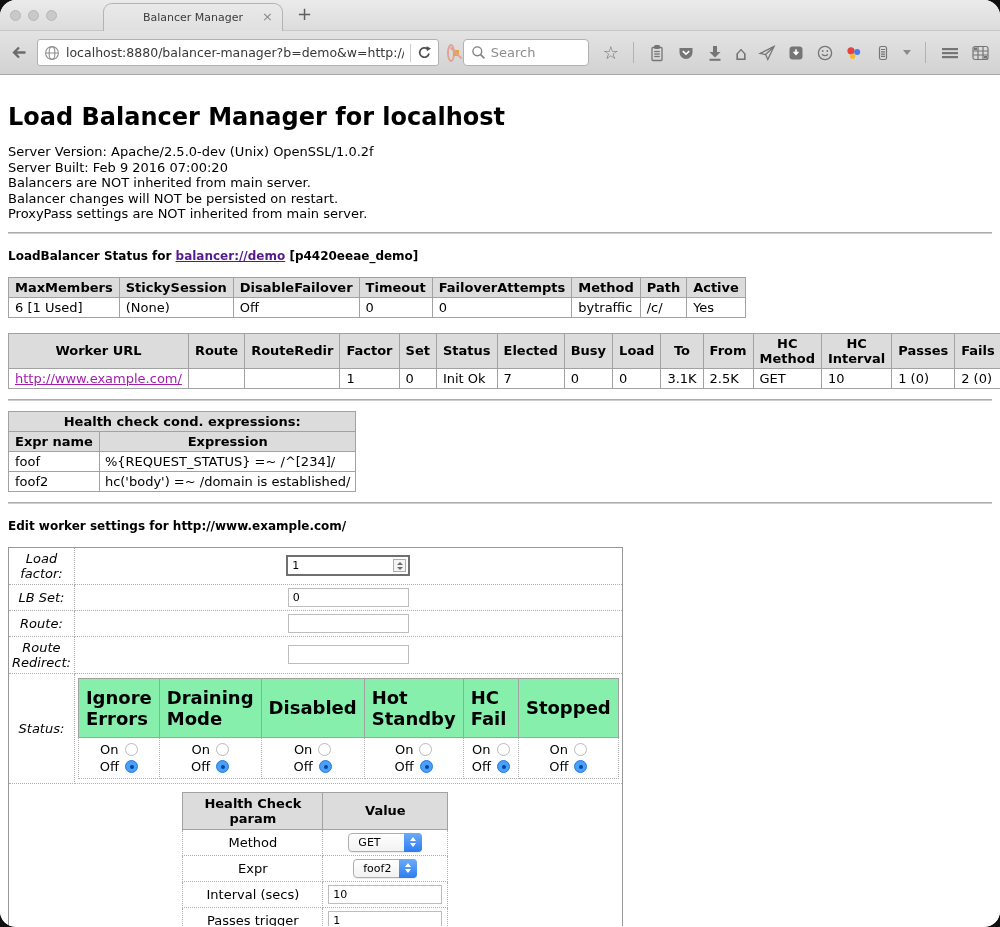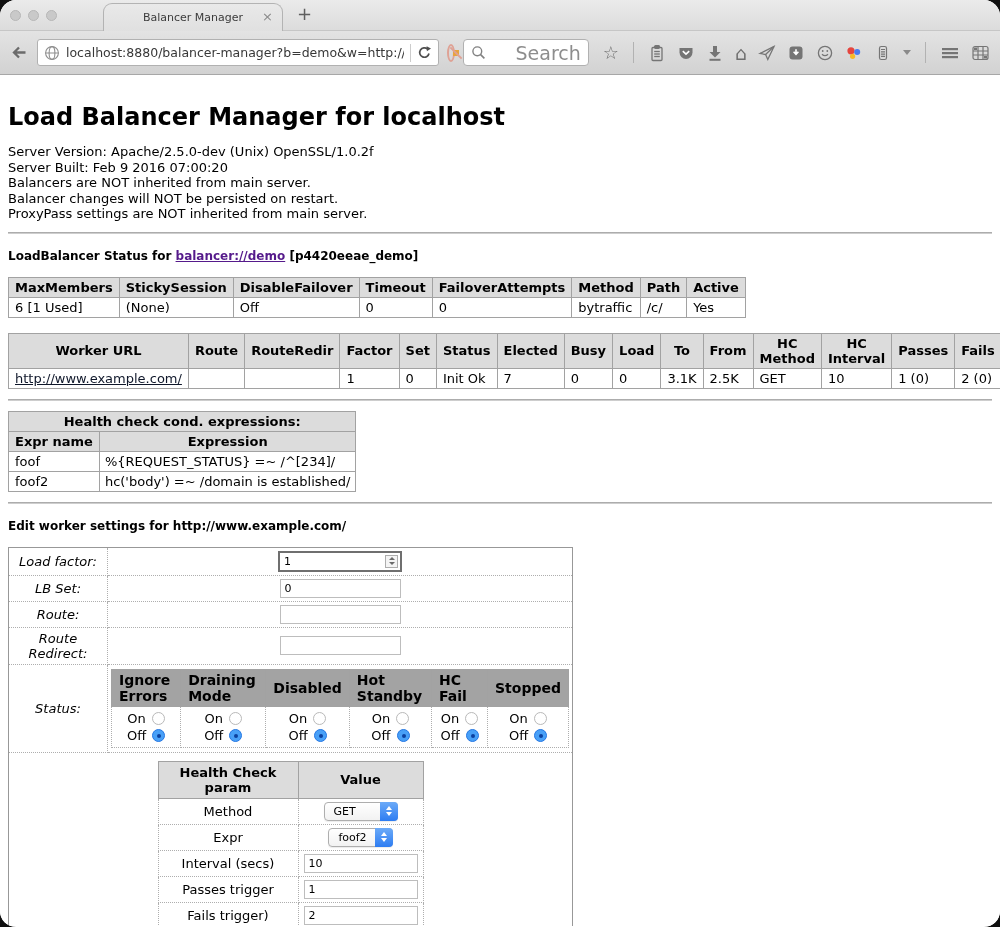--- a/index.html
+++ b/index.html
@@ -28,38 +28,38 @@
   .urlbar { width:402px; height:27px; background:#fff; border:1px solid #b1b1b1; border-radius:3px;
             display:flex; align-items:center; padding:0 6px; gap:6px; }
   .url-text { flex:1; font-size:12.5px; color:#383838; white-space:nowrap; overflow:hidden; }
   .vdiv { width:1px; height:18px; background:#ccc; }
   .blocked { width:18px; height:18px; border:2px solid #dfa295; border-radius:50%; position:relative; }
   .blocked::before { content:""; position:absolute; left:4px; top:4px; width:6px; height:6px; background:#e8a33d; }
   .blocked::after { content:""; position:absolute; left:-1px; top:6px; width:16px; height:2px;
                     background:#dfa295; transform:rotate(45deg); }
   .searchbar { width:136px; height:27px; background:#fff; border:1px solid #b1b1b1; border-radius:4px;
                display:flex; align-items:center; padding:0 7px; gap:5px; }
-  .searchbar input { border:none; outline:none; width:90px; font-size:19px; color:#701a75;
-                     font-family:"DejaVu Sans",sans-serif; background:transparent;text-align:right; }
+  .searchbar input { border:none; outline:none; width:90px; font-size:13px; color:#701a75;
+                     font-family:"DejaVu Sans",sans-serif; background:transparent; }
   .searchbar input::placeholder { color:#8d8d8d; }
   .tools { display:flex; align-items:center; gap:11px; margin-left:6px; }
   .glyph { font-size:18px; color:#6f6f6f; line-height:18px; }
   .caret-dn { width:0; height:0; border-left:4px solid transparent; border-right:4px solid transparent;
               border-top:5px solid #8a8a8a; }
   .sepv { width:1px; height:21px; background:#b2b2b2; margin:0 3px; }
 
   
   .pagewrap { height:851px; background:#fff; overflow:hidden; }
   .page { padding:0 8px; font-size:13px; color:#000; }
   h1.pt { font-size:24px; font-weight:bold; margin:28px 0 13px; }
   .info div { line-height:15.5px; }
   .rule { border:none; height:2px; background:linear-gradient(#9c9c9c,#dedede); margin:10px 0; }
   h3.sh { font-size:12px; font-weight:bold; margin:15px 0 14px; }
   a.plink { color:#551a8b; text-decoration:underline; font-weight:bold; }
-  a.cell-link { color:#0f172a; text-decoration:underline; }
+  a.cell-link { color:#a21caf; text-decoration:underline; }
 
   table.t { border-collapse:collapse; font-size:13px; background:#fff; }
   .t th { background:#dcdcdc; border:1px solid #a2a2a2; padding:2px 6px; font-weight:bold; text-align:center; }
   .t td { border:1px solid #a2a2a2; padding:2px 6px; text-align:left; height:19px; }
   #balancer-table { width:616px; margin-bottom:15px; }
   #worker-table { width:984px; }
   #worker-table td.lft { text-align:left; }
   #hcexpr-table { margin:5px 0 8px; }
   #hcexpr-table td.expr { text-align:left; padding:2px 5px; }
 
@@ -74,21 +74,21 @@
   .num-wrap { position:relative; display:inline-block; }
   .num-input { width:124px; height:21px; border:2px solid #6f6f6f; font-size:11px; padding:1px 20px 1px 4px;
                font-family:"DejaVu Sans",sans-serif; }
   .stepper { position:absolute; right:4px; top:4px; width:13px; height:13px; border:1px solid #adadad;
              background:#f4f4f4; display:flex; flex-direction:column; align-items:center; justify-content:center; gap:2px; }
   .stepper b { width:0; height:0; border-left:3px solid transparent; border-right:3px solid transparent; }
   .stepper b.up { border-bottom:3px solid #6a6a6a; }
   .stepper b.dn { border-top:3px solid #6a6a6a; }
 
   .status-table { border-collapse:collapse; margin:1px 0; }
-  .status-table th { background:#a3a3a3; border:1px solid #a2a2a2; padding:2px 7px; font-size:14px; }
+  .status-table th { background:#86efac; border:1px solid #a2a2a2; padding:8px 7px; font-size:18px; }
   .status-table td { border:1px dotted #aeaeae; padding:3px 8px; }
   .rline { display:flex; align-items:center; justify-content:center; gap:6px; line-height:17px; }
   .radio { width:13px; height:13px; border-radius:50%; border:1px solid #b9b9b9; background:#fff; display:inline-block; }
   .radio.checked { background:#48a0f7; border:1px solid #2577e3; position:relative; }
   .radio.checked::after { content:""; position:absolute; left:4px; top:4px; width:4px; height:4px;
                           border-radius:50%; background:#0c419f; }
 
   .hc-table { border-collapse:collapse; margin:5px auto; }
   .hc-table th { background:#dcdcdc; border:1px solid #a2a2a2; padding:3px 10px; font-size:13px; }
   .hc-table td { border:1px dotted #aeaeae; padding:3px 4px; text-align:center; height:20px; }

